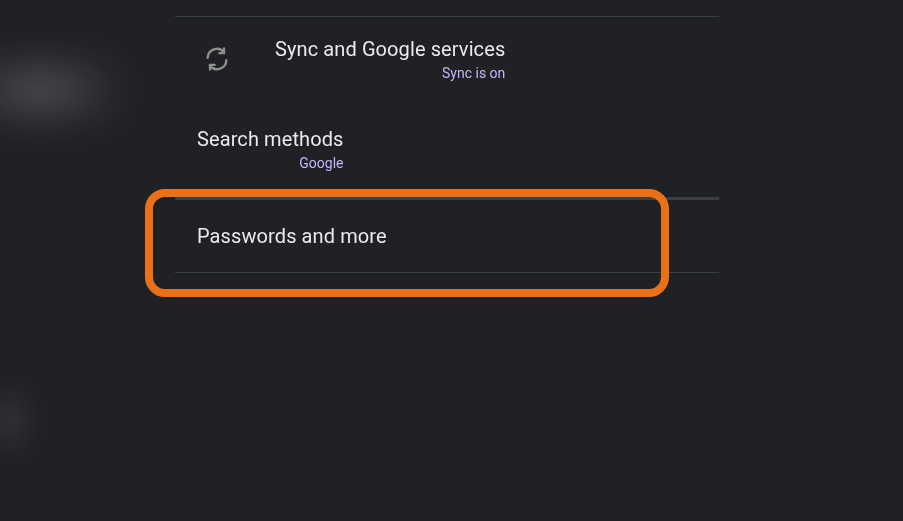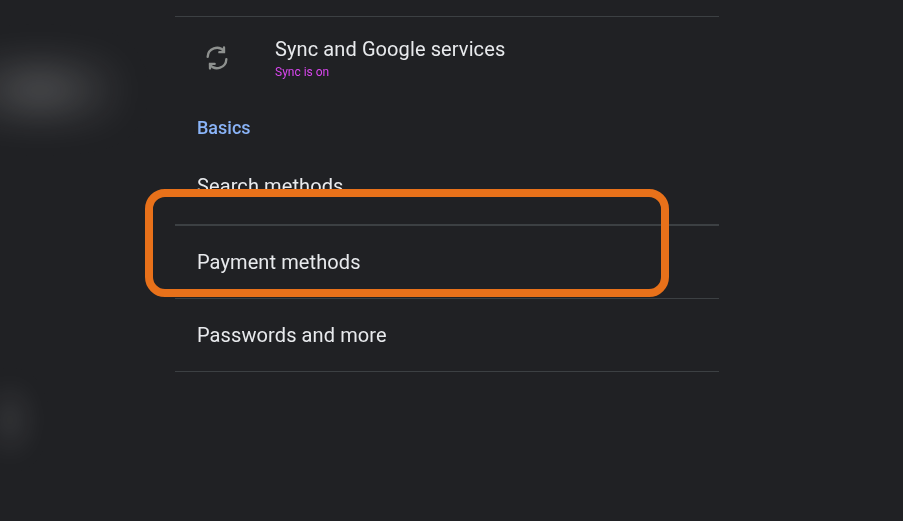--- a/index.html
+++ b/index.html
@@ -44,20 +44,21 @@
   .divider {
     height: 1px;
     background: #3c4043;
     width: 100%;
   }
   .row {
     display: flex;
     align-items: center;
     padding: 20px 22px;
     cursor: pointer;
+    text-align: right;
   }
   .row-with-icon .icon-holder {
     width: 40px;
     display: flex;
     align-items: center;
     justify-content: center;
     flex-shrink: 0;
   }
   .row-with-icon .text-block {
     margin-left: 38px;
@@ -67,22 +68,22 @@
     flex-direction: column;
     gap: 4px;
   }
   .title {
     color: #e8eaed;
     font-size: 20px;
     font-weight: 400;
     letter-spacing: 0.1px;
   }
   .subtitle {
-    color: #d946ef;
-    font-size: 12px;
+    color: #c4b5fd;
+    font-size: 14px;
     font-weight: 400;
   }
   .section-header {
     color: #8ab4f8;
     font-size: 18px;
     font-weight: 500;
     padding: 18px 22px 10px 22px;
   }
   .highlight-box {
     position: absolute;
@@ -116,36 +117,33 @@
         <polyline points="18 3 18 7 14 7" fill="none"></polyline>
         <polyline points="6 21 6 17 10 17" fill="none"></polyline>
       </svg>
     </span>
     <div class="text-block">
       <span class="title">Sync and Google services</span>
       <span class="subtitle">Sync is on</span>
     </div>
   </div>
 
-  <div class="section-header">Basics</div>
 
   <div class="row" style="padding-top:26px;padding-bottom:26px;">
     <div class="text-block">
       <span class="title">Search methods</span>
+      <span class="subtitle">Google</span>
     </div>
   </div>
 
   <div class="divider"></div>
 
 
   <div class="divider"></div>
 
-  <div class="row row-simple">
-    <span class="title">Payment methods</span>
-  </div>
 
   <div class="divider"></div>
 
   <div class="row row-simple">
     <span class="title">Passwords and more</span>
   </div>
 
   <div class="divider"></div>
 
 </div>

